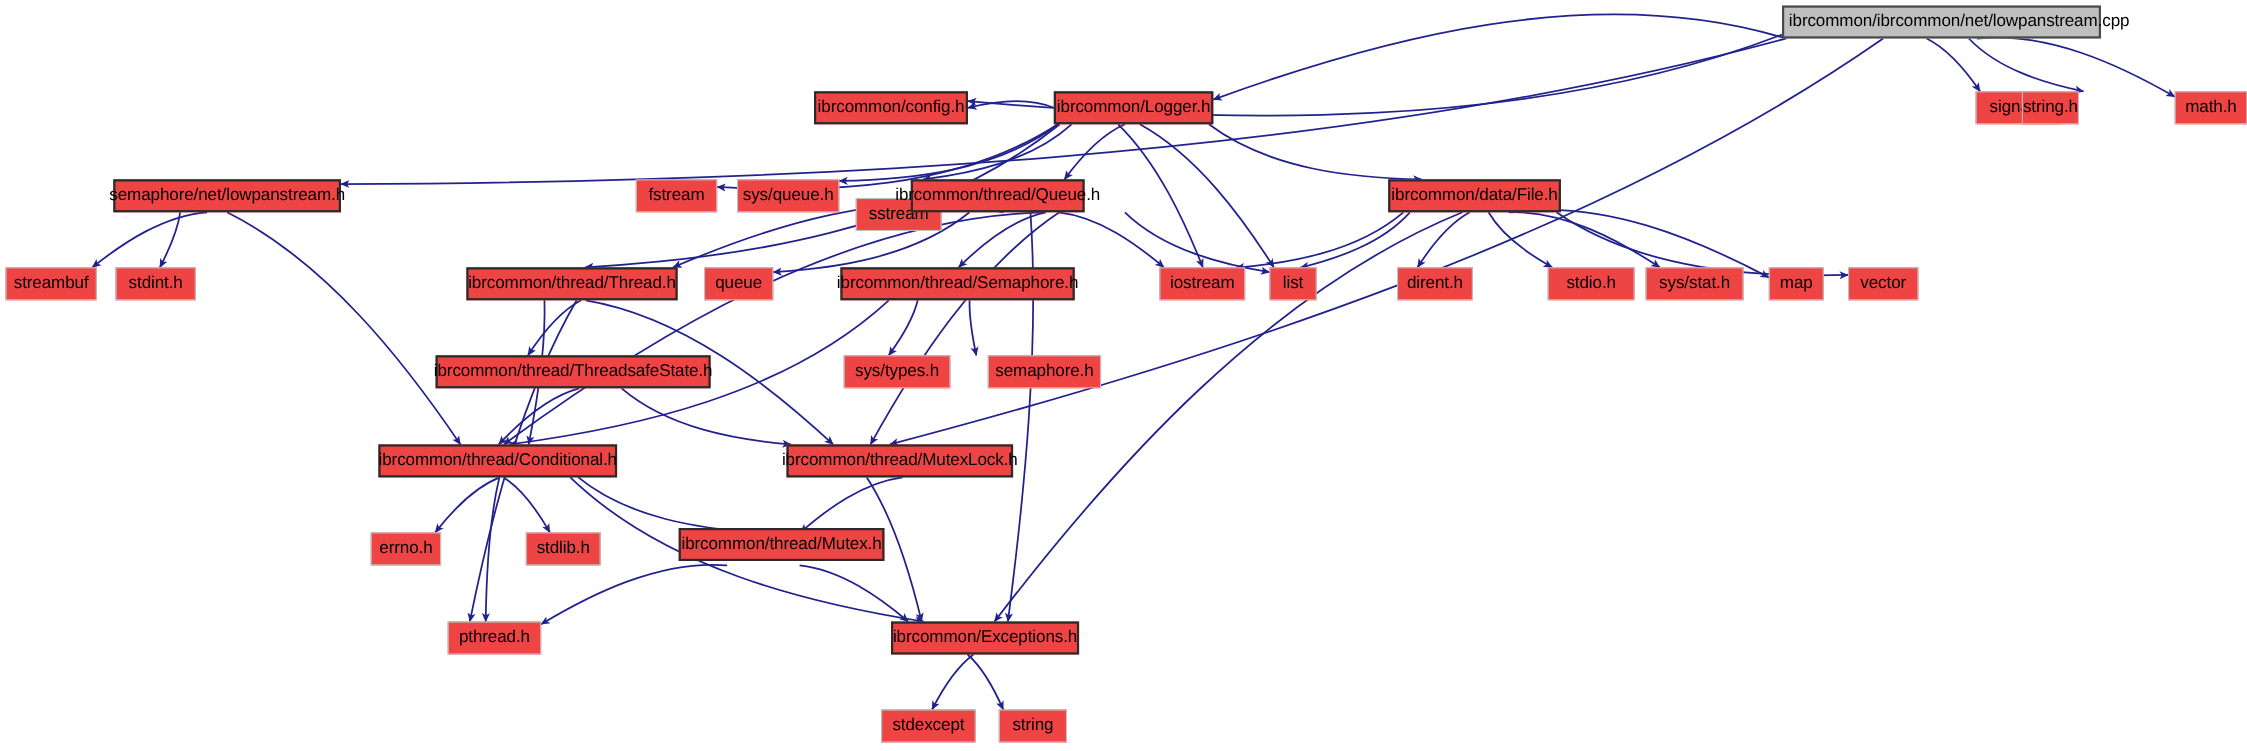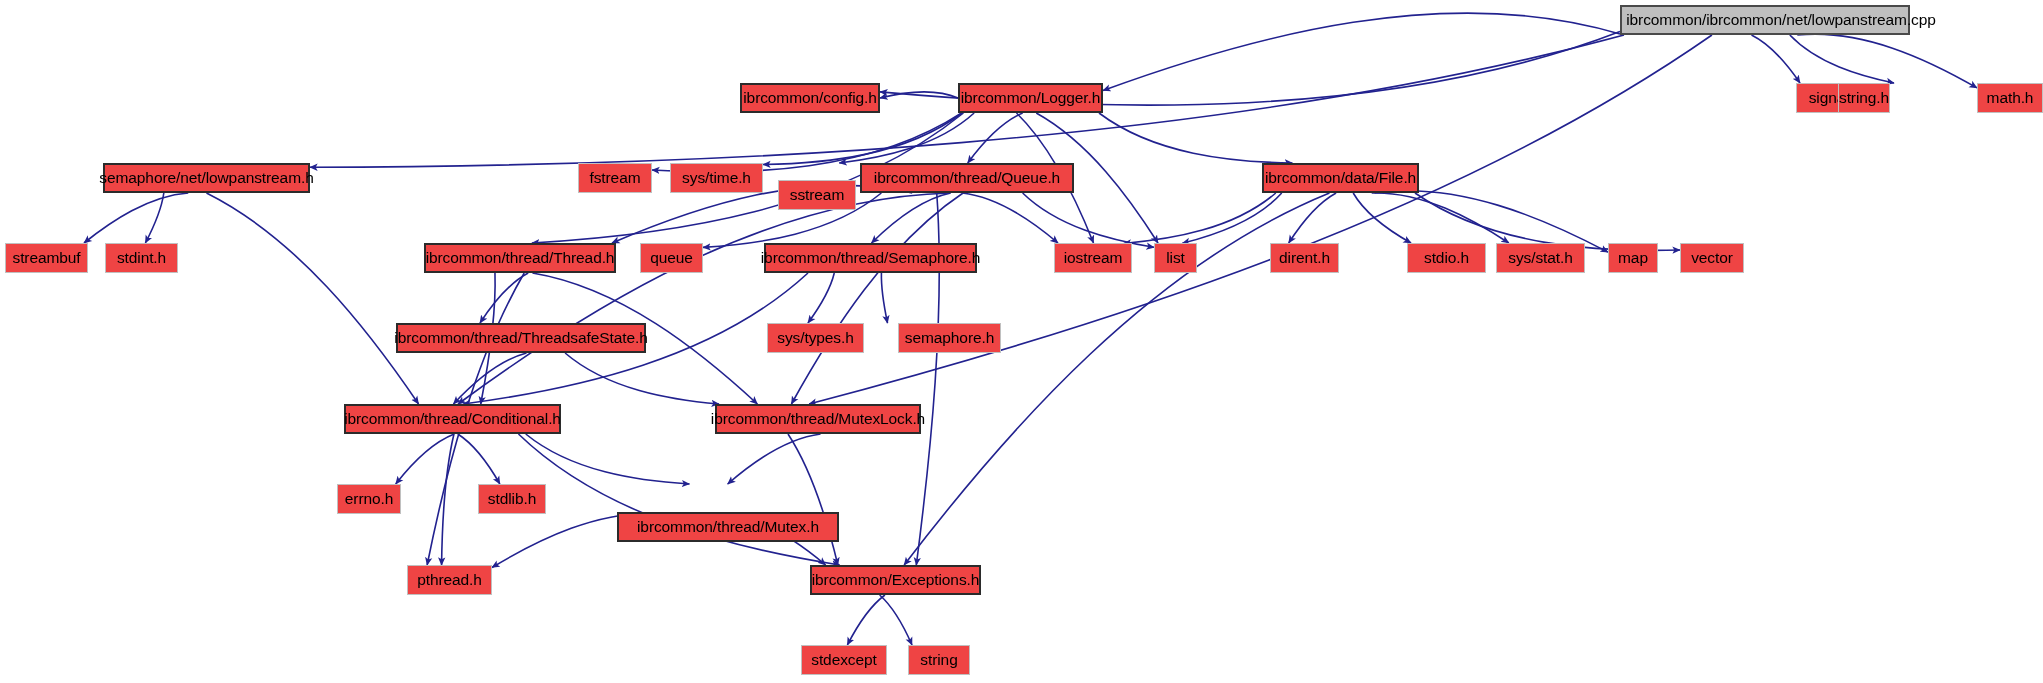--- a/index.html
+++ b/index.html
@@ -137,26 +137,26 @@
     <div class="node kind-system" style="left: 1977px; top: 83px; width: 66px;">
       <span class="node-label">math.h</span>
     </div>
     <div class="node kind-header" style="left: 103px; top: 163px; width: 207px;">
       <span class="node-label">semaphore/net/lowpanstream.h</span>
     </div>
     <div class="node kind-system" style="left: 578px; top: 163px; width: 74px;">
       <span class="node-label">fstream</span>
     </div>
     <div class="node kind-system" style="left: 670px; top: 163px; width: 93px;">
-      <span class="node-label">sys/time.h</span>
+      <span class="node-label">sys/queue.h</span>
     </div>
     <div class="node kind-system" style="left: 778px; top: 163px; width: 78px; margin-top: 17px;">
       <span class="node-label">sstream</span>
     </div>
-    <div class="node kind-header" style="left: 860px; top: 163px; width: 214px; justify-content: center;">
+    <div class="node kind-header" style="left: 828px; top: 163px; width: 158px; justify-content: center;">
       <span class="node-label">ibrcommon/thread/Queue.h</span>
     </div>
     <div class="node kind-header" style="left: 1262px; top: 163px; width: 157px;">
       <span class="node-label">ibrcommon/data/File.h</span>
     </div>
     <div class="node kind-system" style="left: 5px; top: 243px; width: 83px;">
       <span class="node-label">streambuf</span>
     </div>
     <div class="node kind-system" style="left: 105px; top: 243px; width: 73px;">
       <span class="node-label">stdint.h</span>
@@ -205,21 +205,21 @@
     </div>
     <div class="node kind-header" style="left: 715px; top: 404px; width: 206px;">
       <span class="node-label">ibrcommon/thread/MutexLock.h</span>
     </div>
     <div class="node kind-system" style="left: 337px; top: 484px; width: 64px;">
       <span class="node-label">errno.h</span>
     </div>
     <div class="node kind-system" style="left: 478px; top: 484px; width: 68px;">
       <span class="node-label">stdlib.h</span>
     </div>
-    <div class="node kind-header" style="left: 617px; top: 512px; width: 222px; justify-content: center;">
+    <div class="node kind-header" style="left: 617px; top: 480px; width: 187px; justify-content: center;">
       <span class="node-label">ibrcommon/thread/Mutex.h</span>
     </div>
     <div class="node kind-system" style="left: 407px; top: 565px; width: 85px;">
       <span class="node-label">pthread.h</span>
     </div>
     <div class="node kind-header" style="left: 810px; top: 565px; width: 171px;">
       <span class="node-label">ibrcommon/Exceptions.h</span>
     </div>
     <div class="node kind-system" style="left: 801px; top: 645px; width: 86px;">
       <span class="node-label">stdexcept</span>

